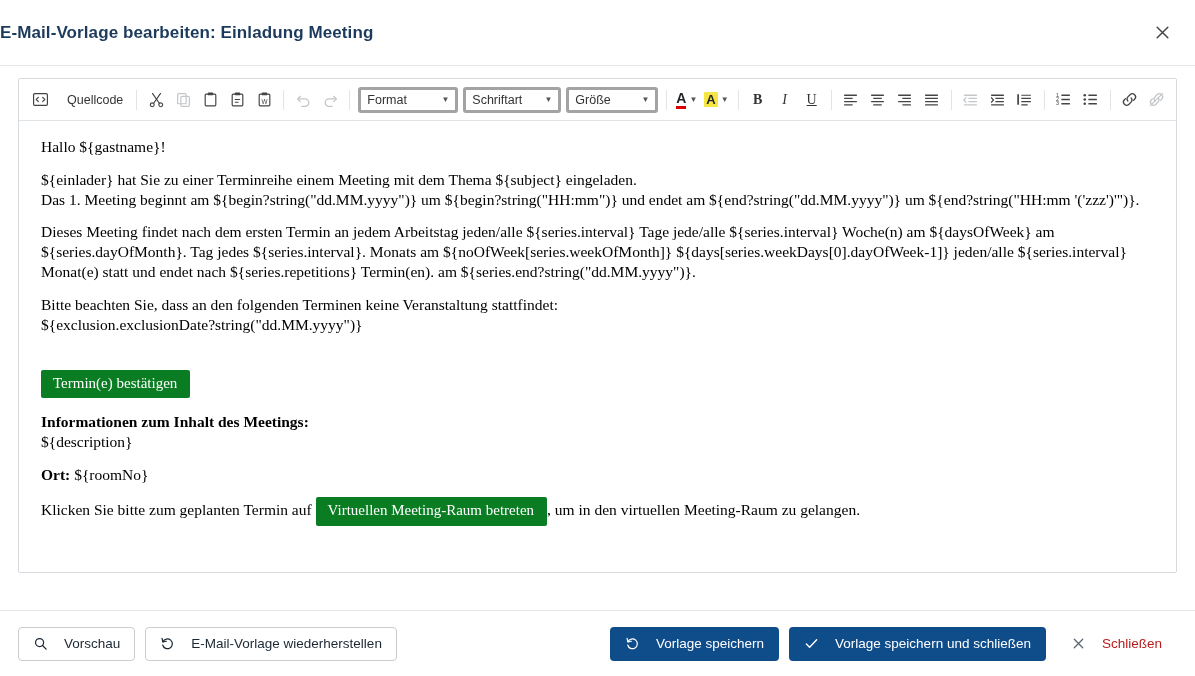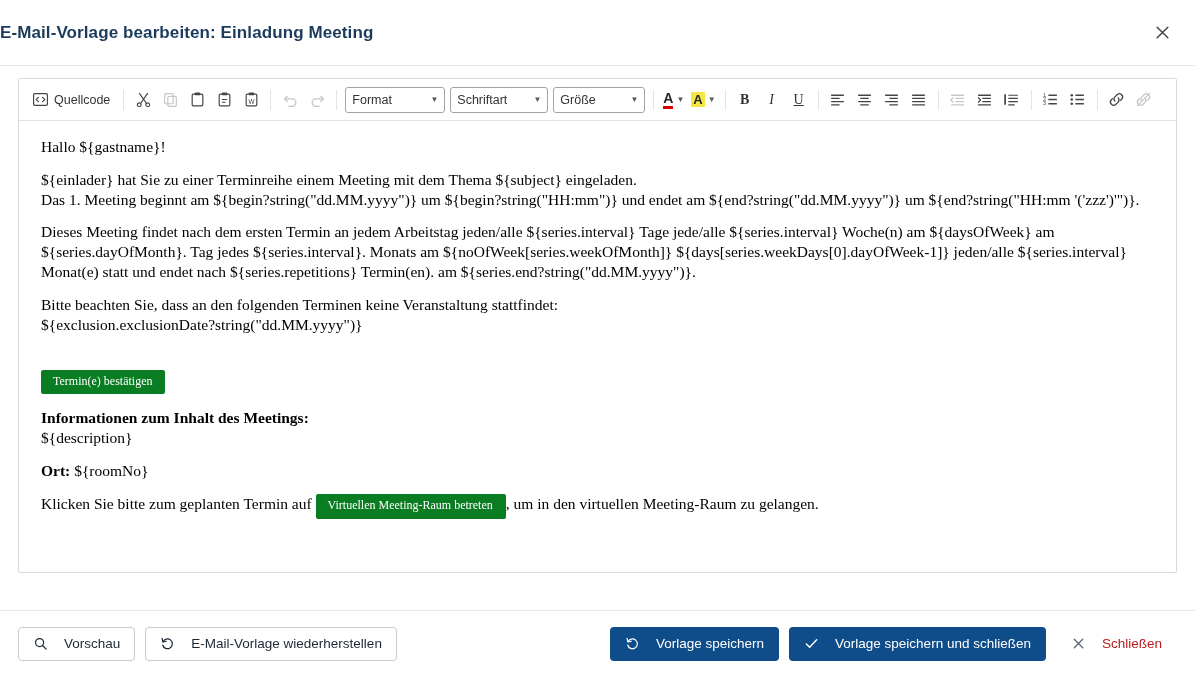--- a/index.html
+++ b/index.html
@@ -68,30 +68,30 @@
     height: 26px; min-width: 26px;
     display: inline-flex; align-items: center; justify-content: center;
     border-radius: 3px;
     color: #333;
     cursor: pointer;
     padding: 0 4px;
     position: relative;
   }
   .tb-btn.disabled { color: #c3c6ca; cursor: default; }
   .tb-src {
-    gap: 5px; padding: 0 7px; font-size: 12.5px;
+    gap: 18px; padding: 0 7px; font-size: 12.5px;
   }
   .tb-sep {
     width: 1px; height: 20px; background: #e2e5e8; margin: 0 5px;
   }
   .tb-select {
     height: 26px;
     min-width: 84px;
     display: flex; align-items: center;
-    border: 1px solid #a3a3a3;
+    border: 3px solid #a3a3a3;
     border-radius: 3px;
     padding: 0 6px;
     font-size: 12.5px;
     color: #333;
     cursor: pointer;
     background: #fff;
     justify-content: space-between;
     margin: 16px 2px;
   }
   .tb-select .cap { padding-right: 10px; }
@@ -117,21 +117,21 @@
     font-size: 15.5px;
     line-height: 1.28;
     color: #000;
     overflow: hidden;
   }
   .content p { margin: 0 0 13px 0; }
   .btn-inline {
     display: inline-block;
     color: #fff;
     font-family: "Liberation Serif", serif;
-    font-size: 12px;
+    font-size: 15px;
     padding: 5px 13px 6px 12px;
     border-radius: 2px;
     line-height: 1.15;
   }
   .btn-green { background: #0a7d23; }
   .btn-red { background: #e71b1b; }
   .btn-row { margin: 0 0 14px 0; display: flex; gap: 20px; }
   .strong { font-weight: bold; }
 
   

